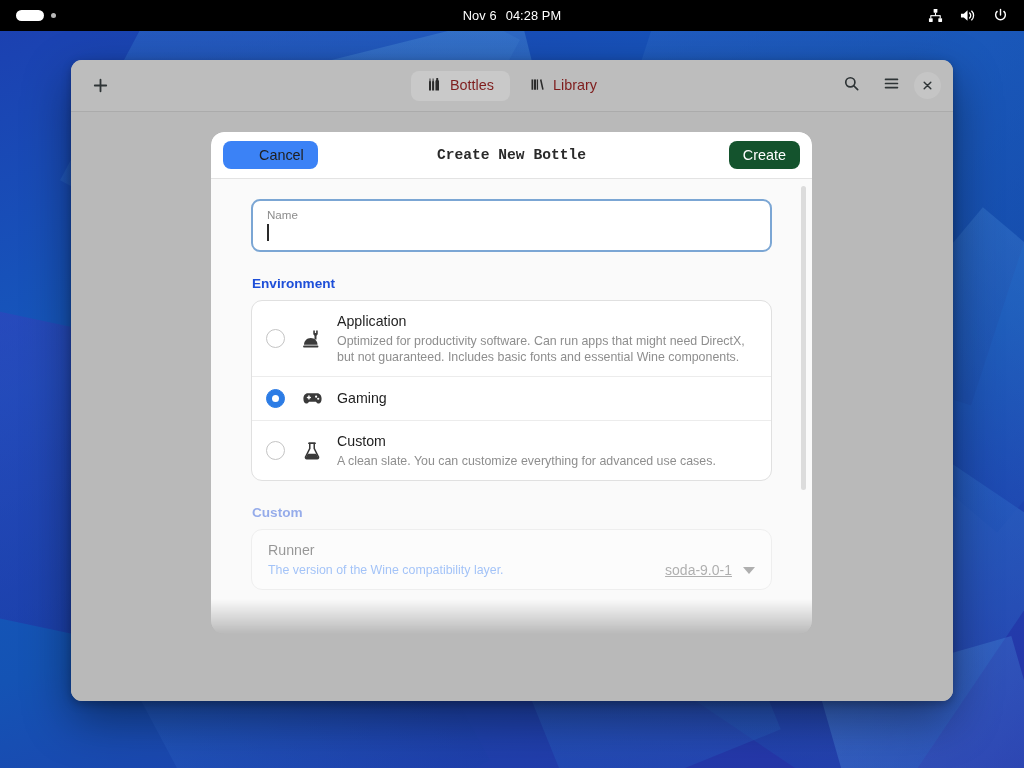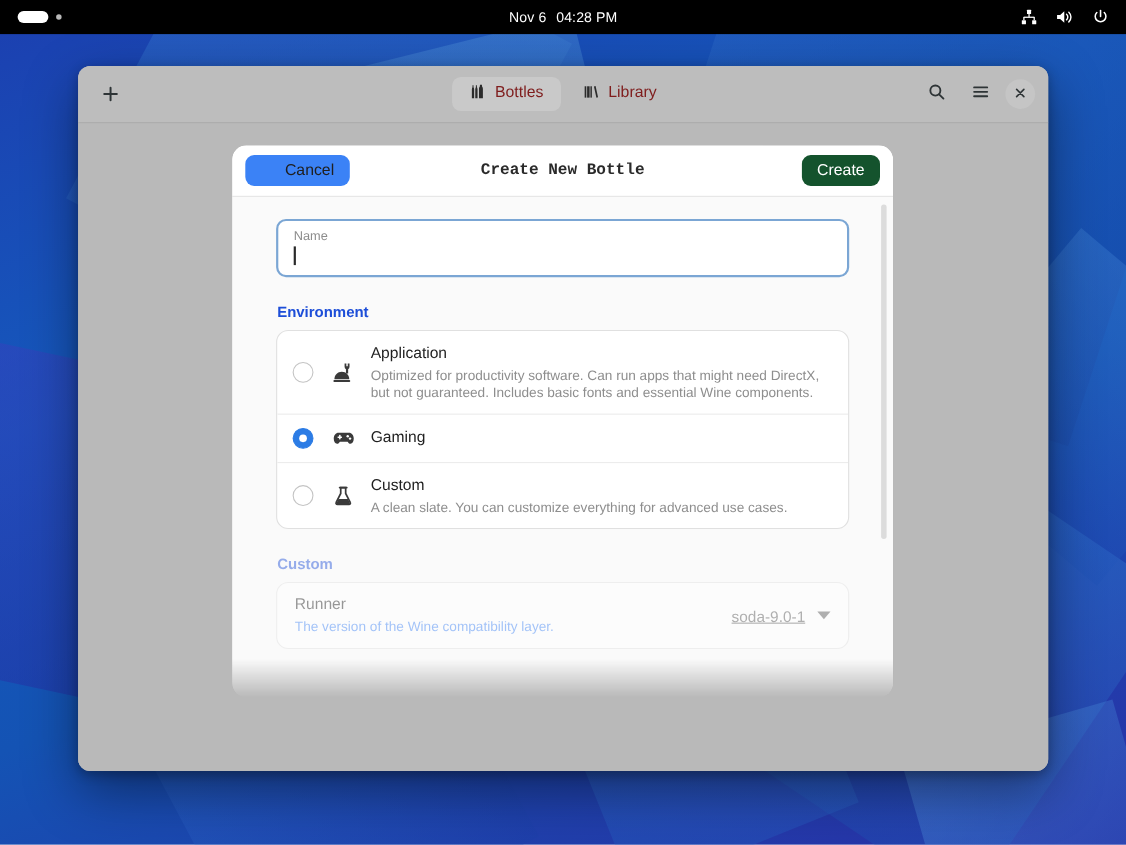--- a/index.html
+++ b/index.html
@@ -188,21 +188,21 @@
     content: ""; width: 7px; height: 7px; border-radius: 50%; background: #ffffff;
   }
   .env-icon { width: 22px; flex: 0 0 auto; margin-right: 14px; display: flex; align-items: center; justify-content: center; color: #3a3a3a; }
   .env-text { flex: 1; }
   .env-title { font-size: 14.2px; color: #1f1f1f; line-height: 19px; }
   .env-desc { font-size: 12.4px; color: #8e8e8e; line-height: 16px; margin-top: 2px; }
 
   
   #custom-section { opacity: .45; }
   .pref-row {
-    display: flex; align-items: center;
+    display: flex; align-items: flex-end;
     padding: 11px 16px 11px 16px;
   }
   .pref-text { flex: 1; }
   .pref-title { font-size: 14.2px; color: #1f1f1f; line-height: 19px; }
   .pref-desc { font-size: 12.4px; color: #3b82f6; line-height: 16px; margin-top: 2px; }
   .pref-value { display: flex; align-items: center; gap: 11px; }
   .pref-value-text { font-size: 14px; color: #555; text-decoration: underline; }
   .caret-down { width: 0; height: 0; border-left: 6px solid transparent; border-right: 6px solid transparent; border-top: 7px solid #555; }
 
   

